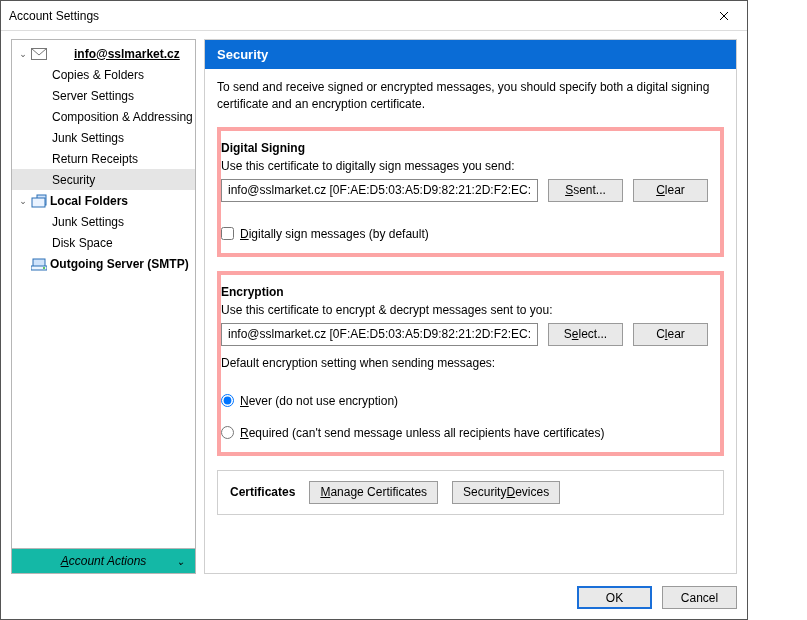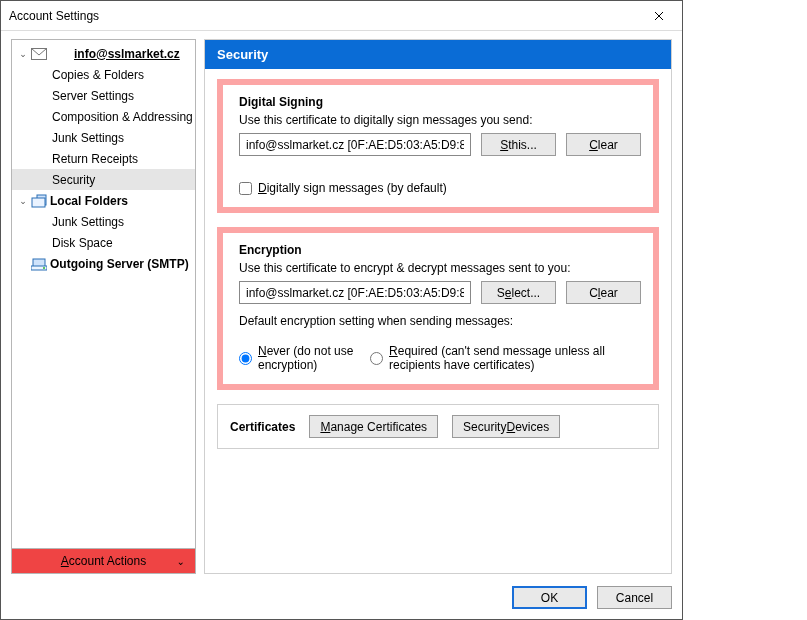--- a/index.html
+++ b/index.html
@@ -1,46 +1,46 @@
 <!DOCTYPE html>
 <html><head>
 <meta charset="utf-8">
 <style>
 * { box-sizing: border-box; font-family: "Segoe UI", Tahoma, sans-serif; font-size: 12px; }
 html, body { margin: 0; padding: 0; background: #fff; }
-.window { width: 683px; height: 620px; border: 1px solid #555; background: #fff; display: flex; flex-direction: column; position: relative; justify-content: flex-end; }
+.window { width: 748px; height: 620px; border: 1px solid #555; background: #fff; display: flex; flex-direction: column; position: relative; justify-content: flex-end; }
 .titlebar { height: 30px; display: flex; align-items: center; padding: 0 0 0 8px; border-bottom: 1px solid #ddd; }
 .titlebar-title { flex: 1; font-size: 12px; }
 .close-btn { width: 46px; height: 30px; display: flex; align-items: center; justify-content: center; }
 .body { flex: 1; display: flex; flex-direction: column; padding: 8px 10px 10px 10px; gap: 8px; }
 .main-row { flex: 1; display: flex; gap: 8px; min-height: 0; }
 .sidebar { width: 185px; display: flex; flex-direction: column; }
 .tree { flex: 1; border: 1px solid #b6b6b6; border-bottom: none; background: #fff; overflow: auto; padding-top: 3px; }
-.acct-actions { height: 26px; border: 1px solid #b6b6b6; background: #ef4444; display: flex; align-items: center; justify-content: center; position: relative; }
+.acct-actions { height: 26px; border: 1px solid #b6b6b6; background: #14b8a6; display: flex; align-items: center; justify-content: center; position: relative; font-style: italic; }
 .acct-actions .chev { position: absolute; right: 10px; font-size: 10px; }
 .tree-row { display: flex; align-items: center; height: 21px; padding-left: 6px; gap: 3px; cursor: default; white-space: nowrap; }
 .tree-row.child { padding-left: 40px; }
 .tree-row.selected { background: #e5e5e5; }
 .tree-row .tw { width: 10px; text-align: center; font-size: 9px; color: #555; }
 .tree-row .ic { width: 16px; height: 16px; display: inline-flex; align-items: center; justify-content: center; font-size: 12px; }
 .tree-row.root .lbl { font-weight: 700; }
 .tree-row.account .lbl { font-weight: 700; text-decoration: underline; padding-left: 24px; }
 .content { flex: 1; border: 1px solid #cfcfcf; display: flex; flex-direction: column; min-width: 0; }
 .header-bar { background: #0a6cd6; color: #fff; font-weight: 700; font-size: 13px; padding: 7px 12px; }
 .content-body { padding: 10px 12px 12px 12px; display: flex; flex-direction: column; gap: 14px; }
 .intro { line-height: 1.4; }
-.group { border: 6px solid #fca5a5; padding: 10px 12px 12px 16px; }
+.group { border: 4px solid #fca5a5; padding: 10px 12px 12px 0; }
 .group-title { font-weight: 700; margin-bottom: 4px; }
 .group-sub { margin-bottom: 6px; }
 .row-ctrls { display: flex; gap: 10px; align-items: center; }
 .row-ctrls input[type=text] { flex: 1; height: 23px; border: 1px solid #888; padding: 0 6px; font-size: 12px; background: #fff; }
 .btn { height: 23px; min-width: 75px; border: 1px solid #9a9a9a; background: #e9e9e9; padding: 0 10px; display: inline-flex; align-items: center; justify-content: center; cursor: default; }
 .cb-row { display: flex; align-items: center; gap: 6px; margin-top: 25px; }
 .cb-row input { margin: 0; }
-.radio-col { display: flex; flex-direction: row; gap: 6px; margin-top: 16px; }
+.radio-col { display: flex; flex-direction: column; gap: 18px; margin-top: 24px; }
 .radio-row { display: flex; align-items: center; gap: 6px; }
 .radio-row input { margin: 0; }
 .enc-default-lbl { margin-top: 10px; }
 .cert-row { border: 1px solid #cfcfcf; padding: 10px 12px; display: flex; align-items: center; gap: 14px; }
 .cert-row .t { font-weight: 700; }
 .footer { display: flex; justify-content: flex-end; gap: 10px; padding-top: 4px; }
 .footer .btn.ok { border: 2px solid #1a6fd8; }
 .ic-mail svg, .ic-folder svg, .ic-smtp svg { display: block; }
 .us { text-decoration: underline; }
 </style>
@@ -126,29 +126,30 @@
         <div class="acct-actions">
           <span><span class="us">A</span><span>ccount Actions</span></span>
           <span class="chev">⌄</span>
         </div>
       </div>
 
       <div class="content">
         <div class="header-bar">Security</div>
         <div class="content-body">
 
+          <div class="intro">To send and receive signed or encrypted messages, you should specify both a digital signing certificate and an encryption certificate.</div>
 
           <div class="group">
             <div class="group-title">Digital Signing</div>
             <div class="group-sub">Use this certificate to digitally sign messages you send:</div>
             <div class="row-ctrls">
               <input type="text" value="info@sslmarket.cz [0F:AE:D5:03:A5:D9:82:21:2D:F2:EC:CB:11:0D:4C:95]" style="">
               <div class="btn">
                   <span class="us">S</span>
-                  <span>this...</span>
+                  <span>sent...</span>
                 </div>
               <div class="btn">
                   <span class="us">C</span>
                   <span>lear</span>
                 </div>
             </div>
             <label class="cb-row">
               <input type="checkbox" style="">
               <span><span class="us">D</span>igitally sign messages (by default)</span>
             </label>

